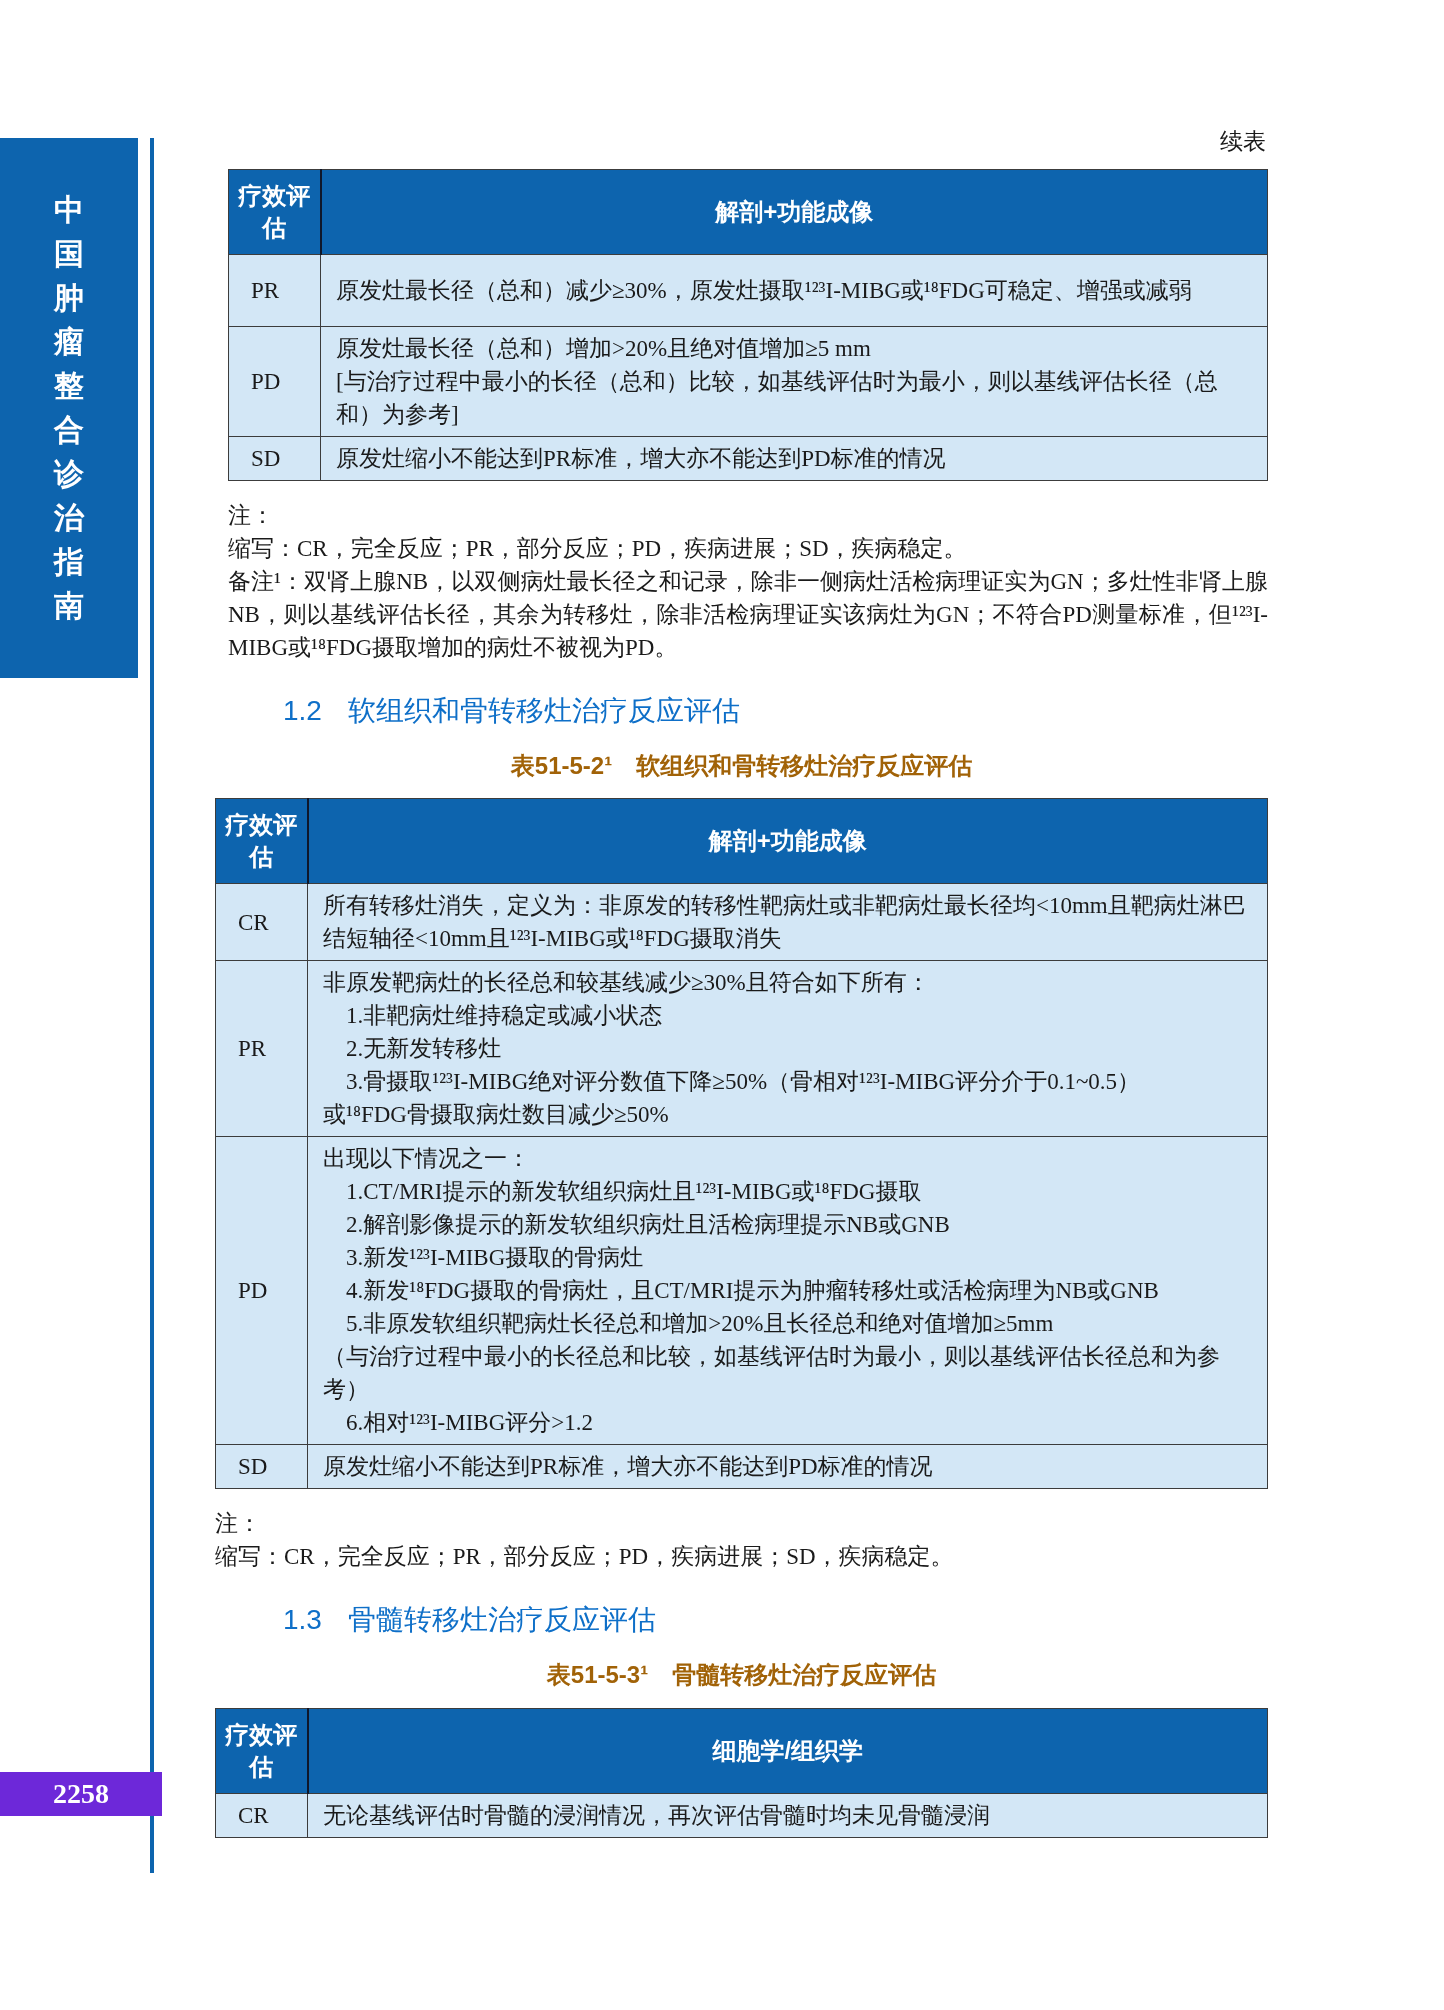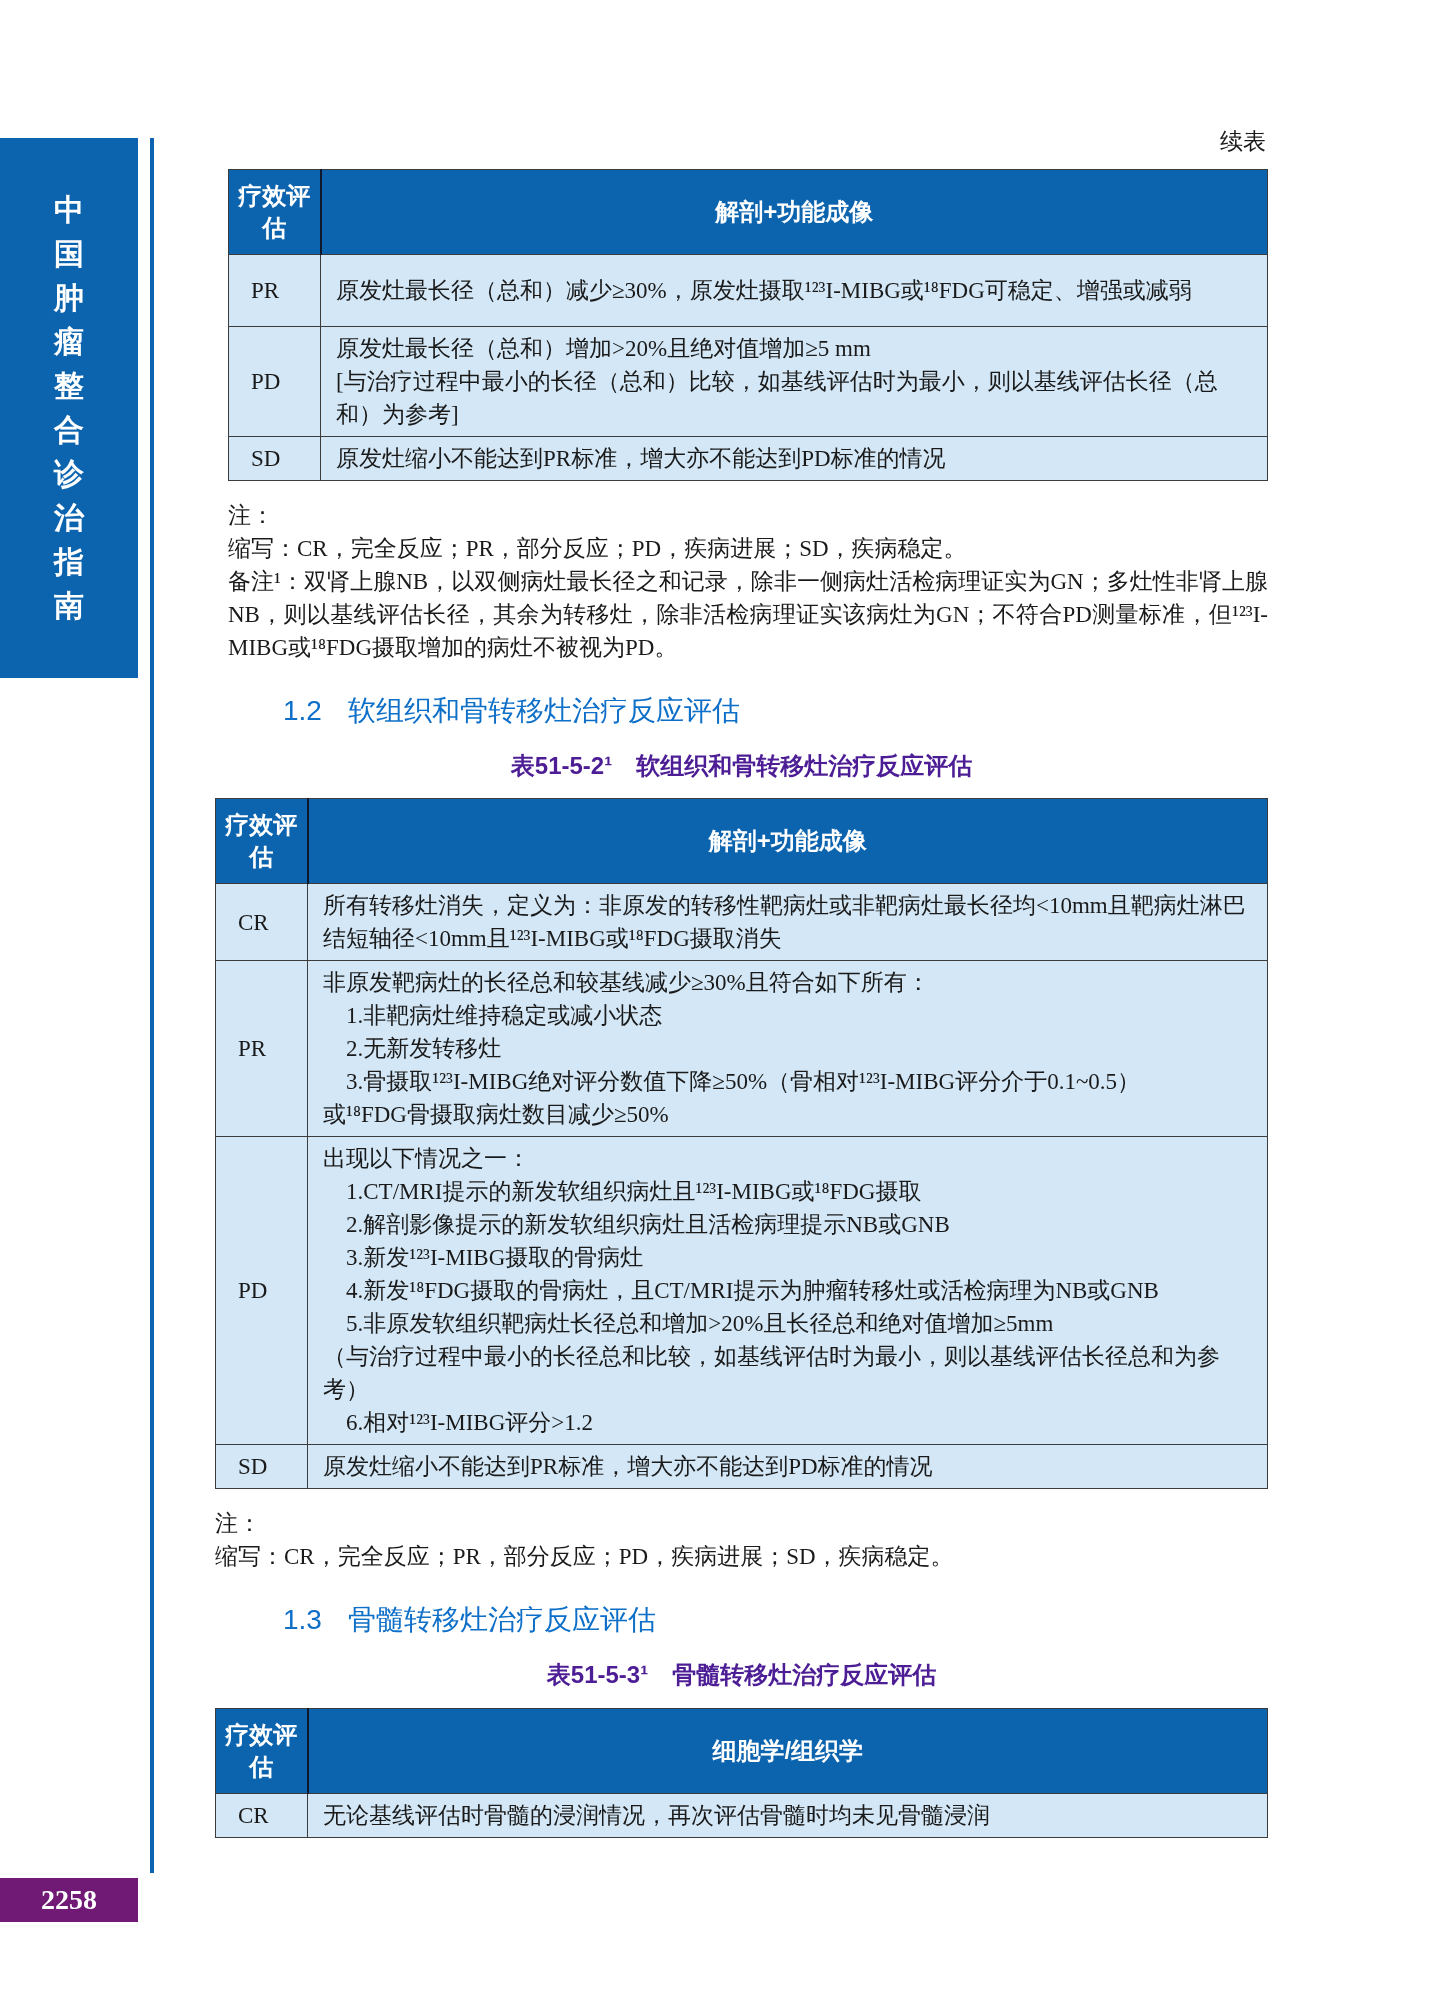--- a/index.html
+++ b/index.html
@@ -19,22 +19,22 @@
   }
   .sidebar-block span {
     color:#ffffff; font-family:"Liberation Sans", sans-serif;
     font-size:30px; font-weight:bold; line-height:1;
   }
   .sidebar-rule {
     position:absolute; left:150px; top:138px; width:4px; height:1735px;
     background:#0d64ae;
   }
   .page-badge {
-    position:absolute; left:0; top:1878px; width:138px; height:44px;
-    background:#701a75; color:#ffffff;
+    position:absolute; left:0; top:1772px; width:162px; height:44px;
+    background:#6d28d9; color:#ffffff;
     display:flex; align-items:center; justify-content:center;
     font-family:"Liberation Serif", serif; font-weight:bold; font-size:28px;
   }
 
   
   .main {
     position:absolute; left:215px; top:126px; width:1053px;
   }
   .continued {
     text-align:right; font-size:23px; padding-right:2px; margin-bottom:12px;
@@ -64,21 +64,21 @@
 
   
   .section-heading {
     margin-top:30px; margin-left:68px;
     color:#0e6fc8; font-family:"Liberation Sans", sans-serif;
     font-weight:normal; font-size:28px; line-height:1.2;
   }
   .section-heading .sec-num { margin-right:26px; }
   .table-caption {
     margin-top:24px; text-align:center;
-    color:#4c1d95; font-family:"Liberation Sans", sans-serif;
+    color:#a16207; font-family:"Liberation Sans", sans-serif;
     font-weight:bold; font-size:24px; line-height:1.2;
   }
   .tbl { margin-top:18px; }
 </style>
 </head>
 <body>
 
 <div class="sidebar-block">
   <span>中</span>
   <span>国</span>

